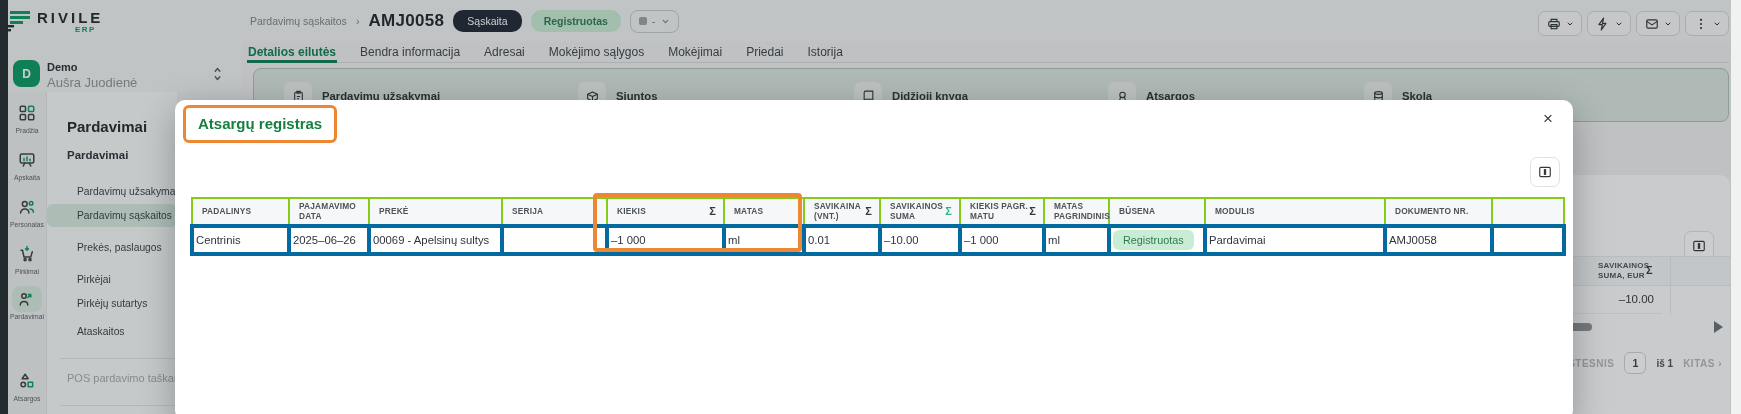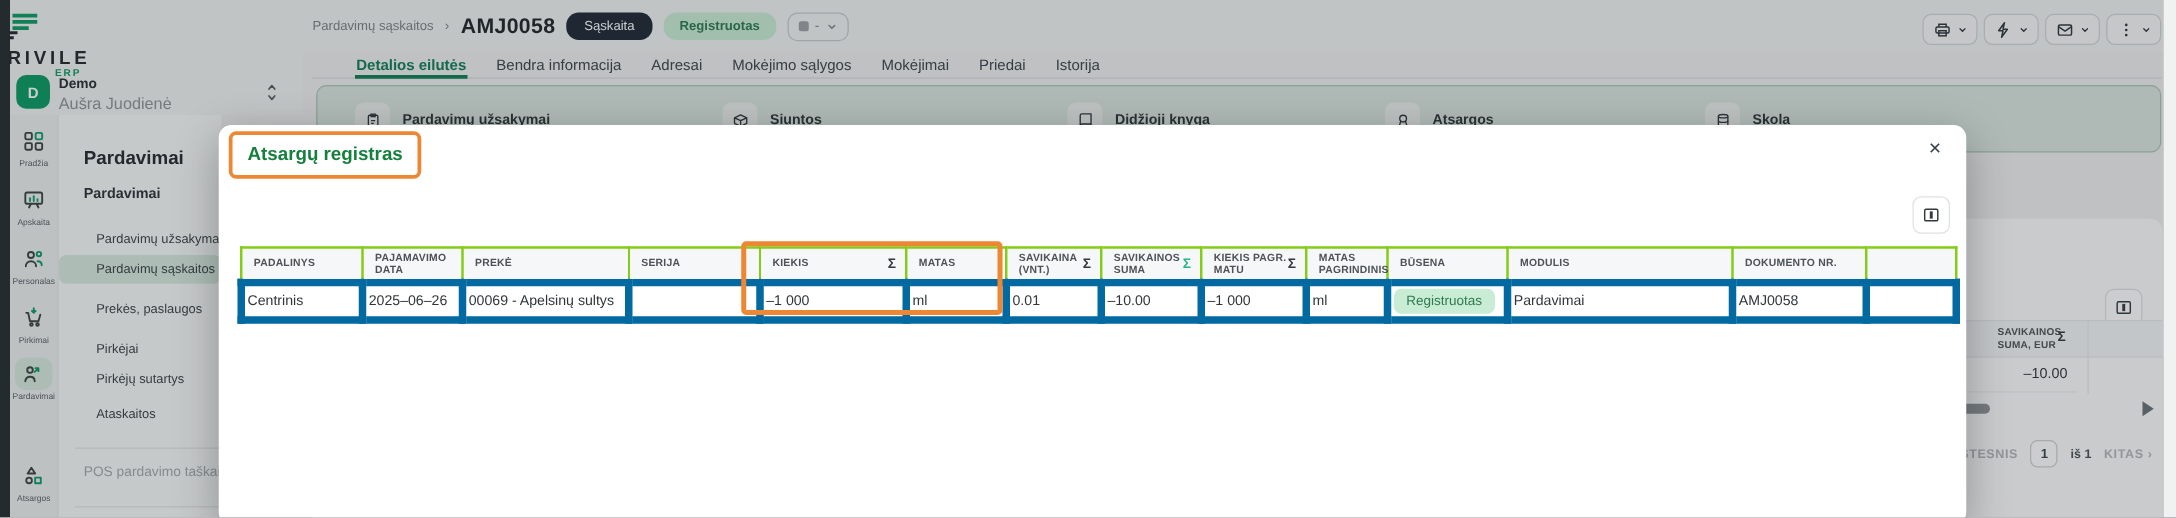--- a/index.html
+++ b/index.html
@@ -5,21 +5,21 @@
   * { margin:0; padding:0; box-sizing:border-box; }
   html,body { background:#888; }
   .app {
     position:relative; width:1741px; height:414px; overflow:hidden;
     font-family:"Liberation Sans", sans-serif; color:#23282d; background:#eff0f1;
   }
   
   .edge { position:absolute; left:0; top:0; width:8px; height:414px; background:#232b2f; }
   .topbar { position:absolute; left:8px; top:0; right:0; height:42px; background:#f2f3f4; }
   .left-head { position:absolute; left:8px; top:0; width:234px; height:92px; background:#f2f3f4; }
-  .logo { position:absolute; left:6px; top:10px; display:flex; align-items:flex-start; gap:7px;flex-direction:column; }
+  .logo { position:absolute; left:6px; top:10px; display:flex; align-items:flex-start; gap:7px; }
   .logo-name { font-size:15px; font-weight:700; letter-spacing:3px; color:#22272b; line-height:15px; }
   .logo-sub { font-size:8px; font-weight:700; letter-spacing:1.5px; color:#0b9a63;padding-left:38px; }
   .user-block { position:absolute; left:13px; top:60px; width:210px; height:30px; }
   .avatar { position:absolute; left:0; top:0; width:27px; height:27px; border-radius:8px; background:#089a61;
             color:#fff; font-size:12px; font-weight:700; display:flex; align-items:center; justify-content:center; }
   .user-name { position:absolute; left:34px; top:1px; font-size:11px; font-weight:700; color:#272d32; }
   .user-sub { position:absolute; left:34px; top:15px; font-size:13px; color:#8d9296; }
   .user-caret { position:absolute; right:0; top:5px; color:#555b60; }
 
   .rail { position:absolute; left:8px; top:92px; width:39px; height:322px; background:#eef0f0; border-right:1px solid #e3e5e5; }
@@ -45,21 +45,21 @@
   .label-dd { display:flex; align-items:center; gap:5px; border:1px solid #c6c9cb; border-radius:8px; height:23px; padding:0 8px; color:#7c8287; font-size:11px; }
   .dd-square { width:8px; height:8px; border-radius:2px; background:#9ca1a5; display:inline-block; }
 
   .top-actions { position:absolute; right:12px; top:11px; display:flex; gap:5px; }
   .icon-btn { width:44px; height:25px; border:1px solid #d2d5d6; border-radius:7px; background:#f7f8f8;
               display:flex; align-items:center; justify-content:center; gap:5px; color:#2e353a; }
 
   .tabline { position:absolute; left:250px; right:12px; top:62px; height:1px; background:#d8dadb; }
   .tabs { position:absolute; left:247px; top:42px; height:21px; display:flex; gap:22px; }
   .tab { font-size:12px; color:#3c434a; padding:3px 1px; }
-  .tab.active { color:#0d7d54; font-weight:700; border-bottom:3px solid #0d7d54;margin-left:37px; }
+  .tab.active { color:#0d7d54; font-weight:700; border-bottom:3px solid #0d7d54; }
 
   .banner { position:absolute; left:253px; top:68px; width:1476px; height:54px; background:#dbe6e0;
             border:1px solid #a8c4b6; border-radius:8px; }
   .qlink { position:absolute; top:13px; display:flex; align-items:center; gap:10px; }
   .qplate { width:28px; height:28px; background:#edefed; border-radius:7px; display:flex; align-items:center; justify-content:center; color:#2e353a; }
   .qlabel { font-size:11.3px; font-weight:700; color:#2c3237; }
 
   .content-card { position:absolute; left:250px; top:175px; width:1480px; height:239px; background:#fdfdfe; border-radius:10px 10px 0 0; }
   .cols-btn { position:absolute; width:30px; height:30px; border:1px solid #dfe1e2; border-radius:7px; background:#fff;
               display:flex; align-items:center; justify-content:center; color:#33393e; }
@@ -85,21 +85,21 @@
   .modal { position:absolute; left:175px; top:100px; width:1398px; height:320px; background:#fff; border-radius:10px;
            box-shadow:0 10px 35px rgba(0,0,0,.28); z-index:100; }
   .title-annot { position:absolute; left:8px; top:5px; border:3px solid #ed8733; border-radius:6px; padding:7px 12px; }
   .modal-title { font-size:15px; font-weight:700; color:#15803d; }
   .modal-close { position:absolute; right:20px; top:10px; font-size:17px; color:#3a4045; line-height:17px; }
   .modal .cols-btn { left:1355px; top:57px; }
   .mtable-wrap { position:absolute; left:15px; top:97px; }
   table.mtable { border-collapse:collapse; table-layout:fixed; width:1372px; }
   .mtable th { position:relative; height:28px; background:#f6f7f8; border:2px solid #84cc16;
                font-size:8.3px; font-weight:700; color:#4c5257; text-align:left; padding:2px 9px; line-height:9.5px; letter-spacing:.2px; }
-  .mtable td { height:28px; border:6px solid #0369a1; font-size:11.3px; color:#2f353a; padding:2px 2px; background:#fff; }
+  .mtable td { height:28px; border:4px solid #0369a1; font-size:11.3px; color:#2f353a; padding:2px 2px; background:#fff; }
   .mtable td.num { text-align:left; }
   .sum { position:absolute; right:7px; top:8px; font-size:11px; font-weight:700; color:#33393e; }
   .sum.hl { color:#2bb484; }
   .row-badge { display:inline-block; background:#c9ecd4; color:#2e7b4f; border-radius:6px; padding:4px 10px; font-size:10.8px; }
   .col-annot { position:absolute; left:418px; top:93px; width:209px; height:59px; border:4px solid #ed8733; border-radius:4px; pointer-events:none; }
   svg { display:block; }
 </style>
 </head>
 <body>
 

